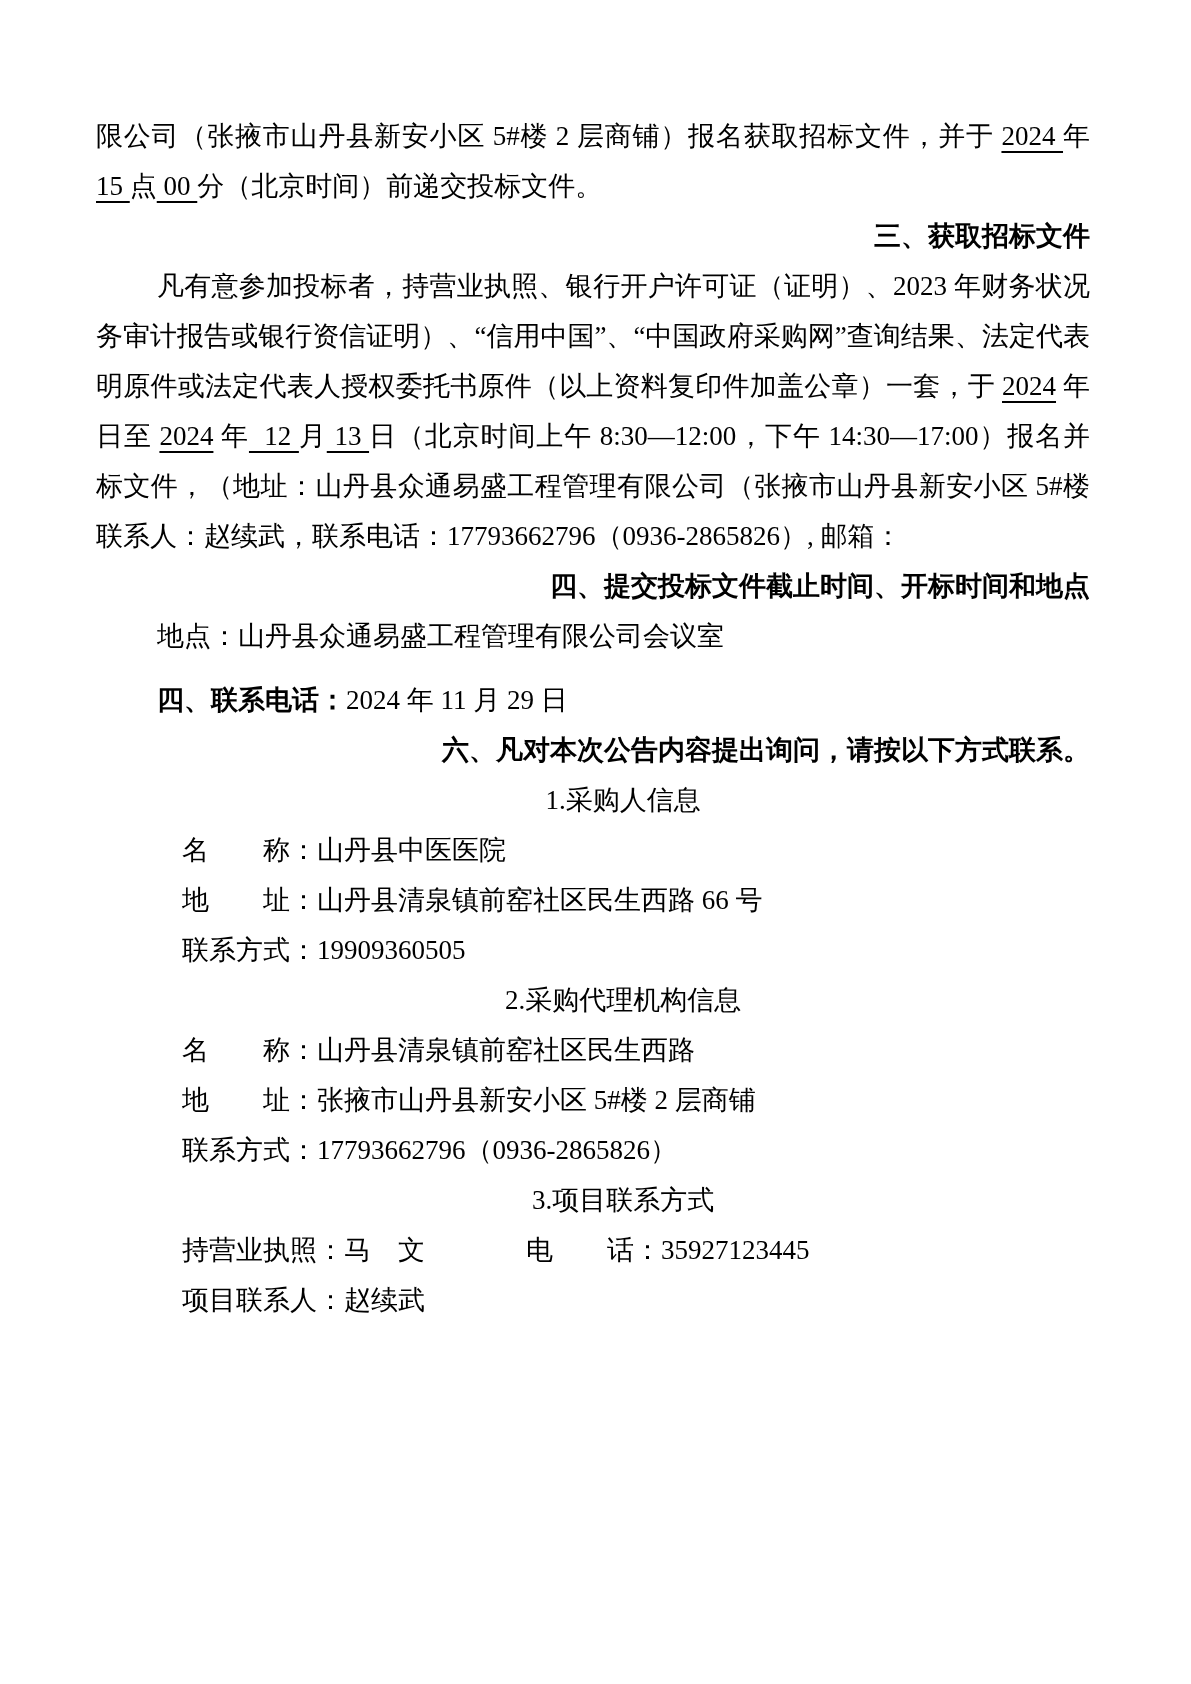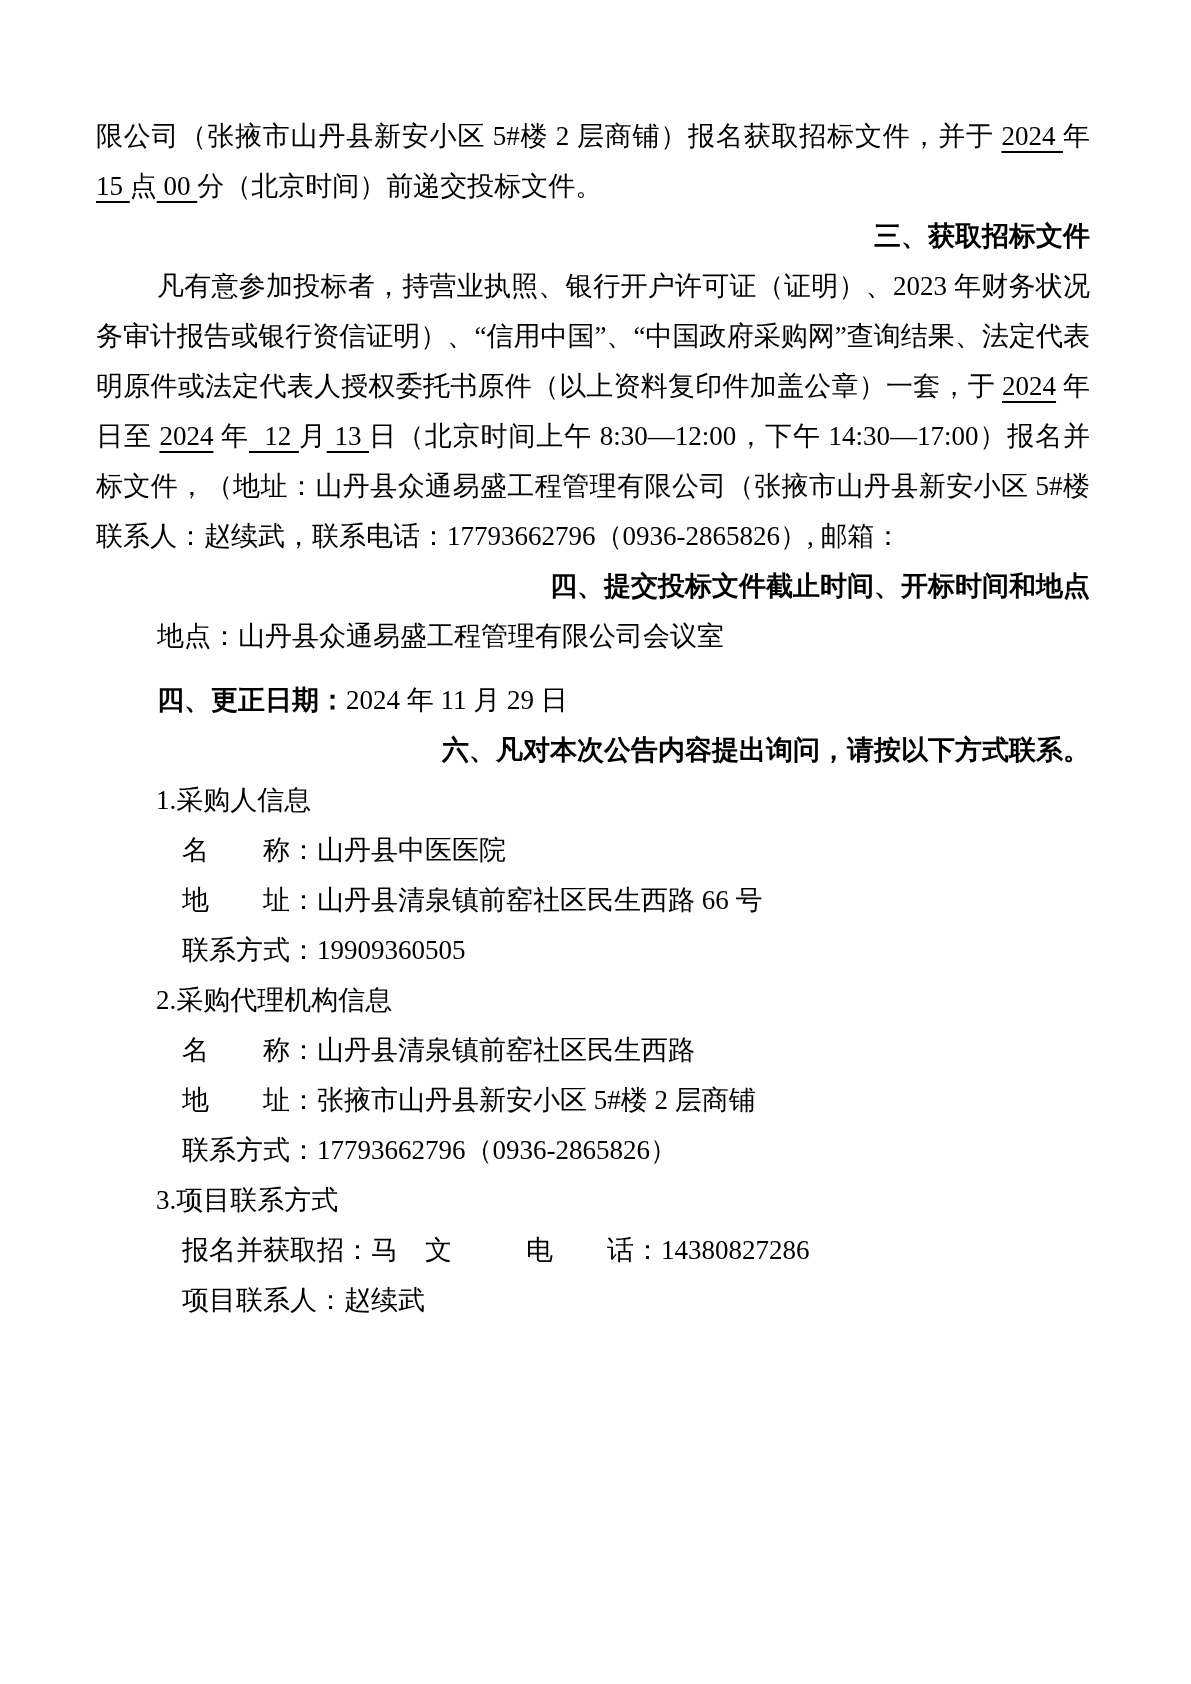--- a/index.html
+++ b/index.html
@@ -25,21 +25,21 @@
     white-space: pre-wrap;
     letter-spacing: 0;
   }
   
   .line.fill {
     text-align: justify;
     text-align-last: justify;
   }
   
   .ind-para { padding-left: 61px; }
-  .ind-num  { padding-left: 60px; }
+  .ind-num  { padding-left: 60px; text-align: center; }
   .ind-sub  { padding-left: 86px; }
   
   .bold {
     font-weight: 700;
     font-family: "Liberation Sans", "DejaVu Sans", sans-serif;
     text-align: right;
   }
   .u {
     text-decoration: underline;
     text-underline-offset: 6px;
@@ -66,27 +66,27 @@
       <div class="line"><span class="u">15 </span><span>点</span><span class="u"> 00 </span><span>分（北京时间）前递交投标文件。</span></div>
       <div class="line bold ind-para"><span>三、获取招标文件</span></div>
       <div class="line fill ind-para"><span>凡有意参加投标者，持营业执照、银行开户许可证（证明）、2023 年财务状况证明材料（财</span></div>
       <div class="line fill"><span>务审计报告或银行资信证明）、“信用中国”、“中国政府采购网”查询结果、法定代表人身份证</span></div>
       <div class="line fill"><span>明原件或法定代表人授权委托书原件（以上资料复印件加盖公章）一套，于 </span><span class="u">2024</span><span> 年</span><span class="u"> 11 </span></div>
       <div class="line fill"><span>日至 </span><span class="u">2024</span><span> 年</span><span class="u">  12 </span><span>月</span><span class="u"> 13 </span><span>日（北京时间上午 8:30—12:00，下午 14:30—17:00）报名并获取招</span></div>
       <div class="line fill"><span>标文件，（地址：山丹县众通易盛工程管理有限公司（张掖市山丹县新安小区 5#楼 2 层商铺），</span></div>
       <div class="line"><span>联系人：赵续武，联系电话：17793662796（0936-2865826）, 邮箱：598702232@qq.com）。</span></div>
       <div class="line bold ind-para"><span>四、提交投标文件截止时间、开标时间和地点</span></div>
       <div class="line ind-para"><span>地点：山丹县众通易盛工程管理有限公司会议室</span></div>
-      <div class="line ind-para" style="margin-top: 14px;"><span class="bold">四、更正日期：</span><span>2024 年 11 月 29 日</span></div>
+      <div class="line ind-para" style="margin-top: 14px;"><span class="bold">四、联系电话：</span><span>2024 年 11 月 29 日</span></div>
       <div class="line bold ind-para"><span>六、凡对本次公告内容提出询问，请按以下方式联系。</span></div>
       <div class="line ind-num"><span>1.采购人信息</span></div>
       <div class="line ind-sub"><span>名　　称：山丹县中医医院</span></div>
       <div class="line ind-sub"><span>地　　址：山丹县清泉镇前窑社区民生西路 66 号</span></div>
       <div class="line ind-sub"><span>联系方式：19909360505</span></div>
       <div class="line ind-num"><span>2.采购代理机构信息</span></div>
       <div class="line ind-sub"><span>名　　称：山丹县清泉镇前窑社区民生西路</span></div>
       <div class="line ind-sub"><span>地　　址：张掖市山丹县新安小区 5#楼 2 层商铺</span></div>
       <div class="line ind-sub"><span>联系方式：17793662796（0936-2865826）</span></div>
       <div class="line ind-num"><span>3.项目联系方式</span></div>
-      <div class="line ind-sub cols"><span class="col-left">报名并获取招：马　文</span><span class="col-right">电　　话：14380827286</span></div>
+      <div class="line ind-sub cols"><span class="col-left">持营业执照：马　文</span><span class="col-right">电　　话：35927123445</span></div>
       <div class="line ind-sub cols"><span class="col-left">项目联系人：赵续武</span></div>
     </div>
 </div>
 
 </body></html>

